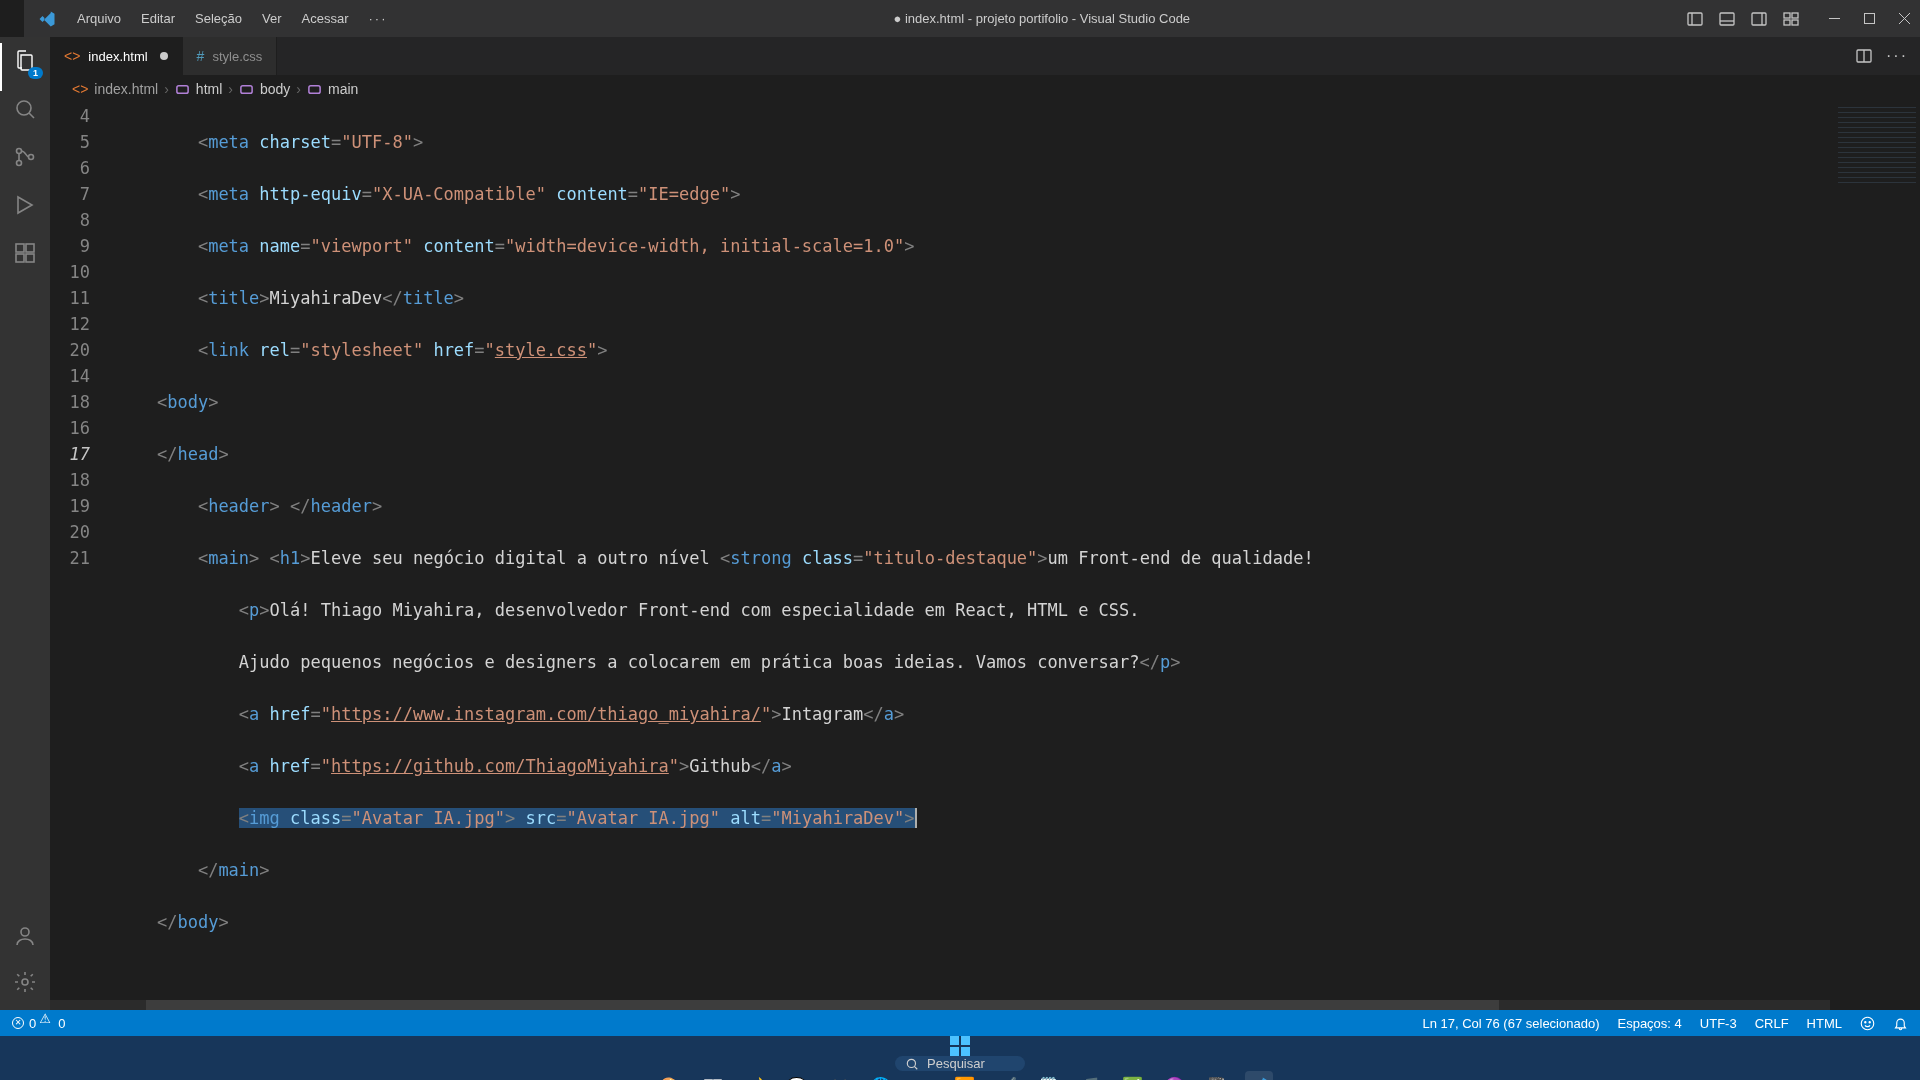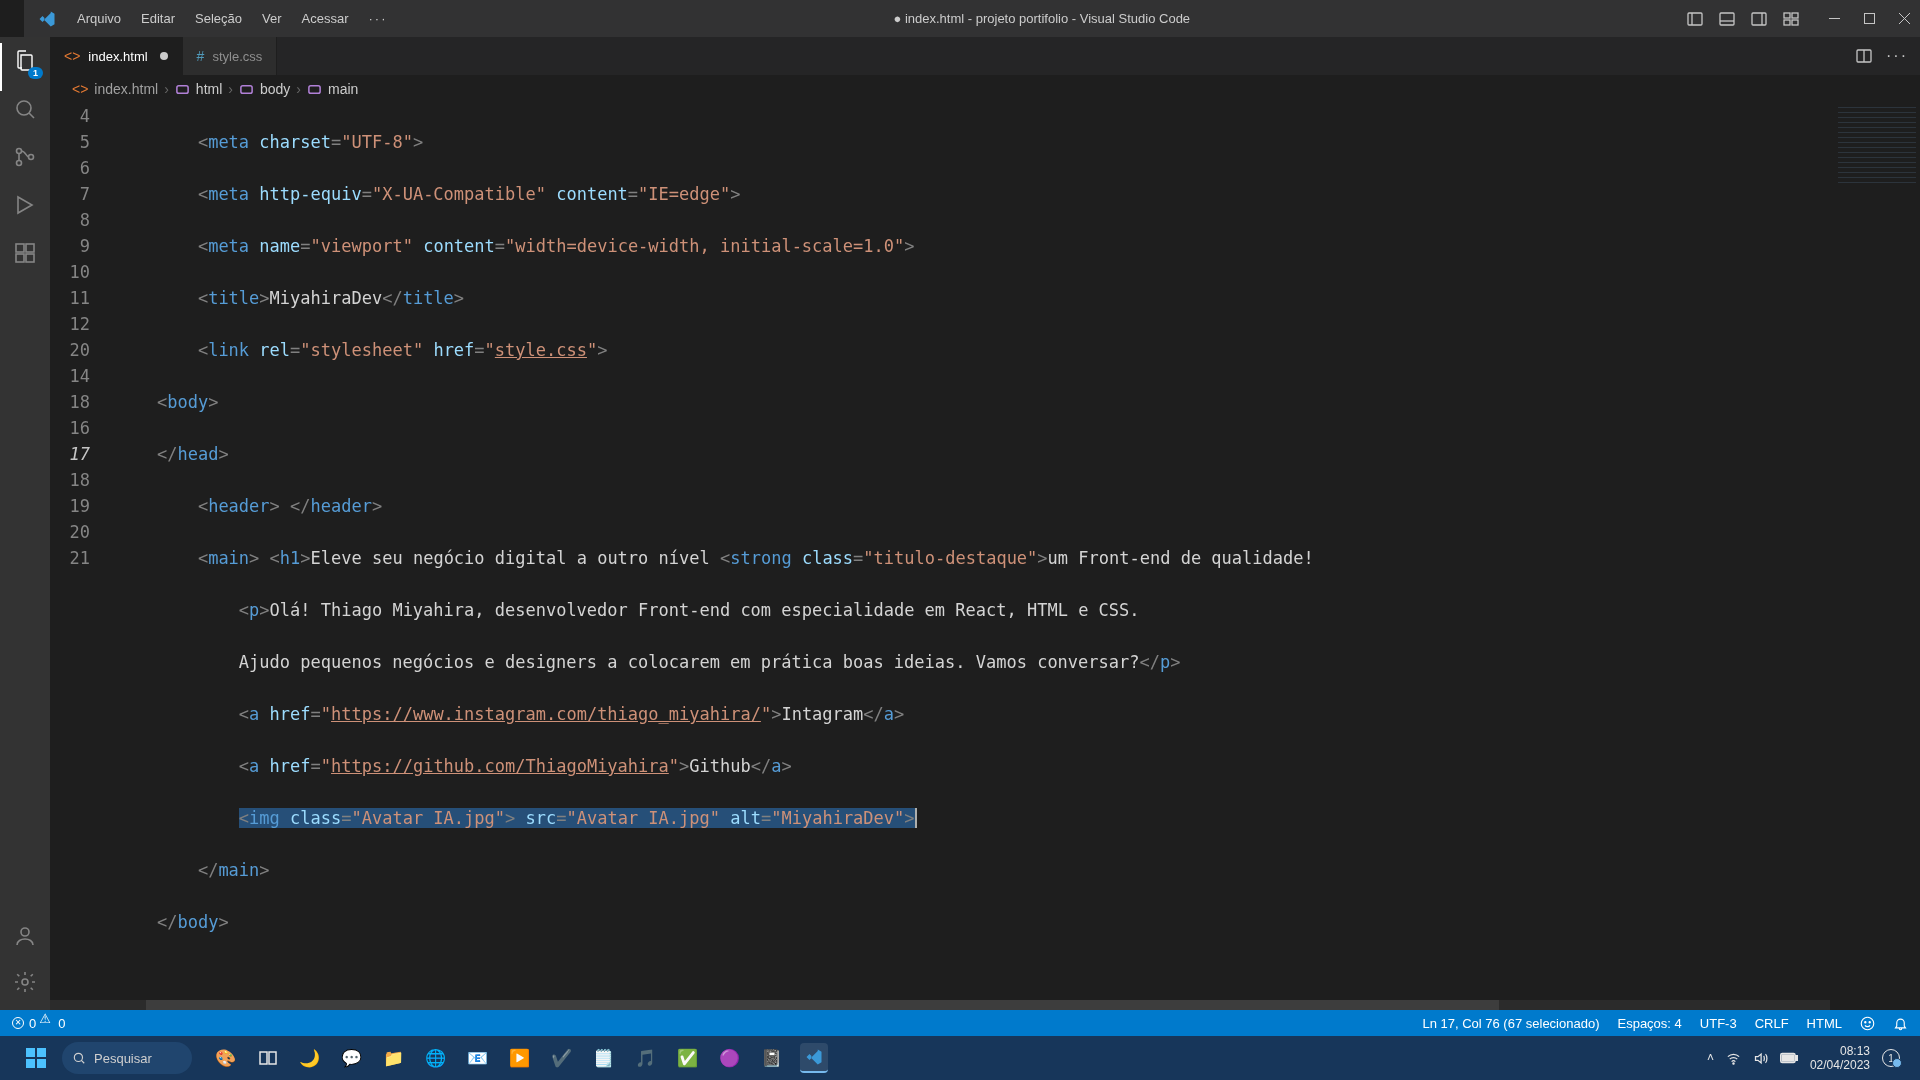--- a/index.html
+++ b/index.html
@@ -74,21 +74,21 @@
 
 .statusbar { height: 26px; background: #007acc; display: flex; align-items: center; font-size: 13px; color: #ffffff; padding: 0 12px; }
 .statusbar .sgroup { display: flex; align-items: center; gap: 18px; }
 .statusbar .sp { flex: 1; }
 .statusbar .sitem { white-space: nowrap; display: flex; align-items: center; gap: 5px; }
 .statusbar .xin { position: relative; display: inline-flex; align-items: center; justify-content: center; width: 12px; height: 12px; border: 1.5px solid #fff; border-radius: 50%; font-size: 8px; line-height: 1; }
 .statusbar .tri { display: inline-block; width: 0; height: 0; border-left: 6px solid transparent; border-right: 6px solid transparent; border-bottom: 11px solid transparent; position: relative; }
 .statusbar .tri::before { content: "⚠"; position: absolute; left: -8px; top: -7px; font-size: 13px; }
 
 
-.taskbar { height: 44px; background: #17365a; display: flex; align-items: center; padding: 0 20px; gap: 10px; }
+.taskbar { height: 44px; background: #17365a; display: flex; align-items: center; padding: 0 12px; gap: 0; flex-direction: column; }
 .taskbar .start { width: 32px; height: 32px; display: flex; align-items: center; justify-content: center; }
 .taskbar .search { background: #20456e; border-radius: 18px; height: 32px; display: flex; align-items: center; padding: 0 14px 0 10px; gap: 8px; color: #cfcfcf; font-size: 13px; width: 130px; }
 .taskbar .ticons { display: flex; align-items: center; gap: 14px; margin-left: 10px; }
 .taskbar .ticon { width: 28px; height: 28px; border-radius: 4px; display: flex; align-items: center; justify-content: center; font-size: 17px; }
 .taskbar .ticon.active { background: rgba(255,255,255,0.1); border-bottom: 2px solid #76b9ed; padding-bottom: 0; height: 30px; }
 .taskbar .tright { margin-left: auto; display: flex; align-items: center; gap: 12px; color: #e6e6e6; font-size: 12px; }
 .taskbar .clock { text-align: right; line-height: 1.2; }
 .taskbar .notif-dot { position: relative; }
 .taskbar .notif-dot::after { content: ""; position: absolute; right: -3px; bottom: -2px; width: 8px; height: 8px; background: #76b9ed; border: 1px solid #17365a; border-radius: 50%; }
 

